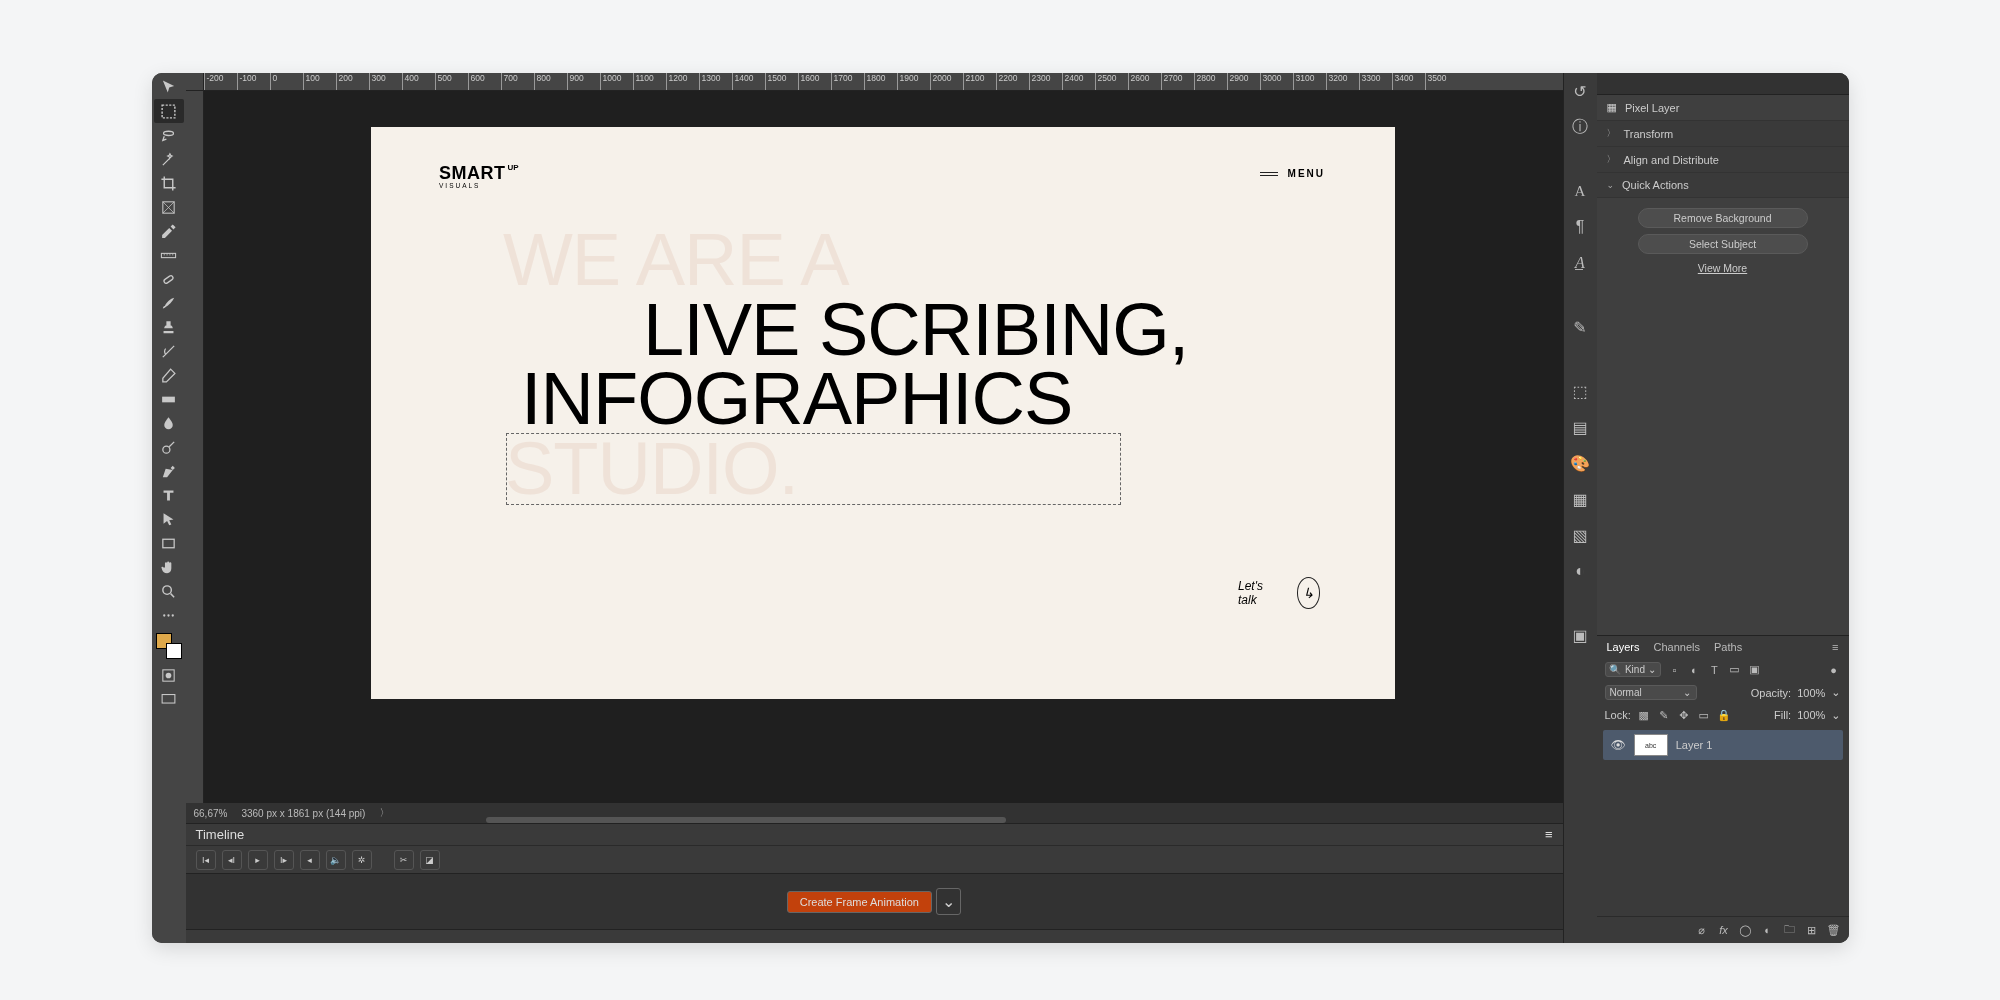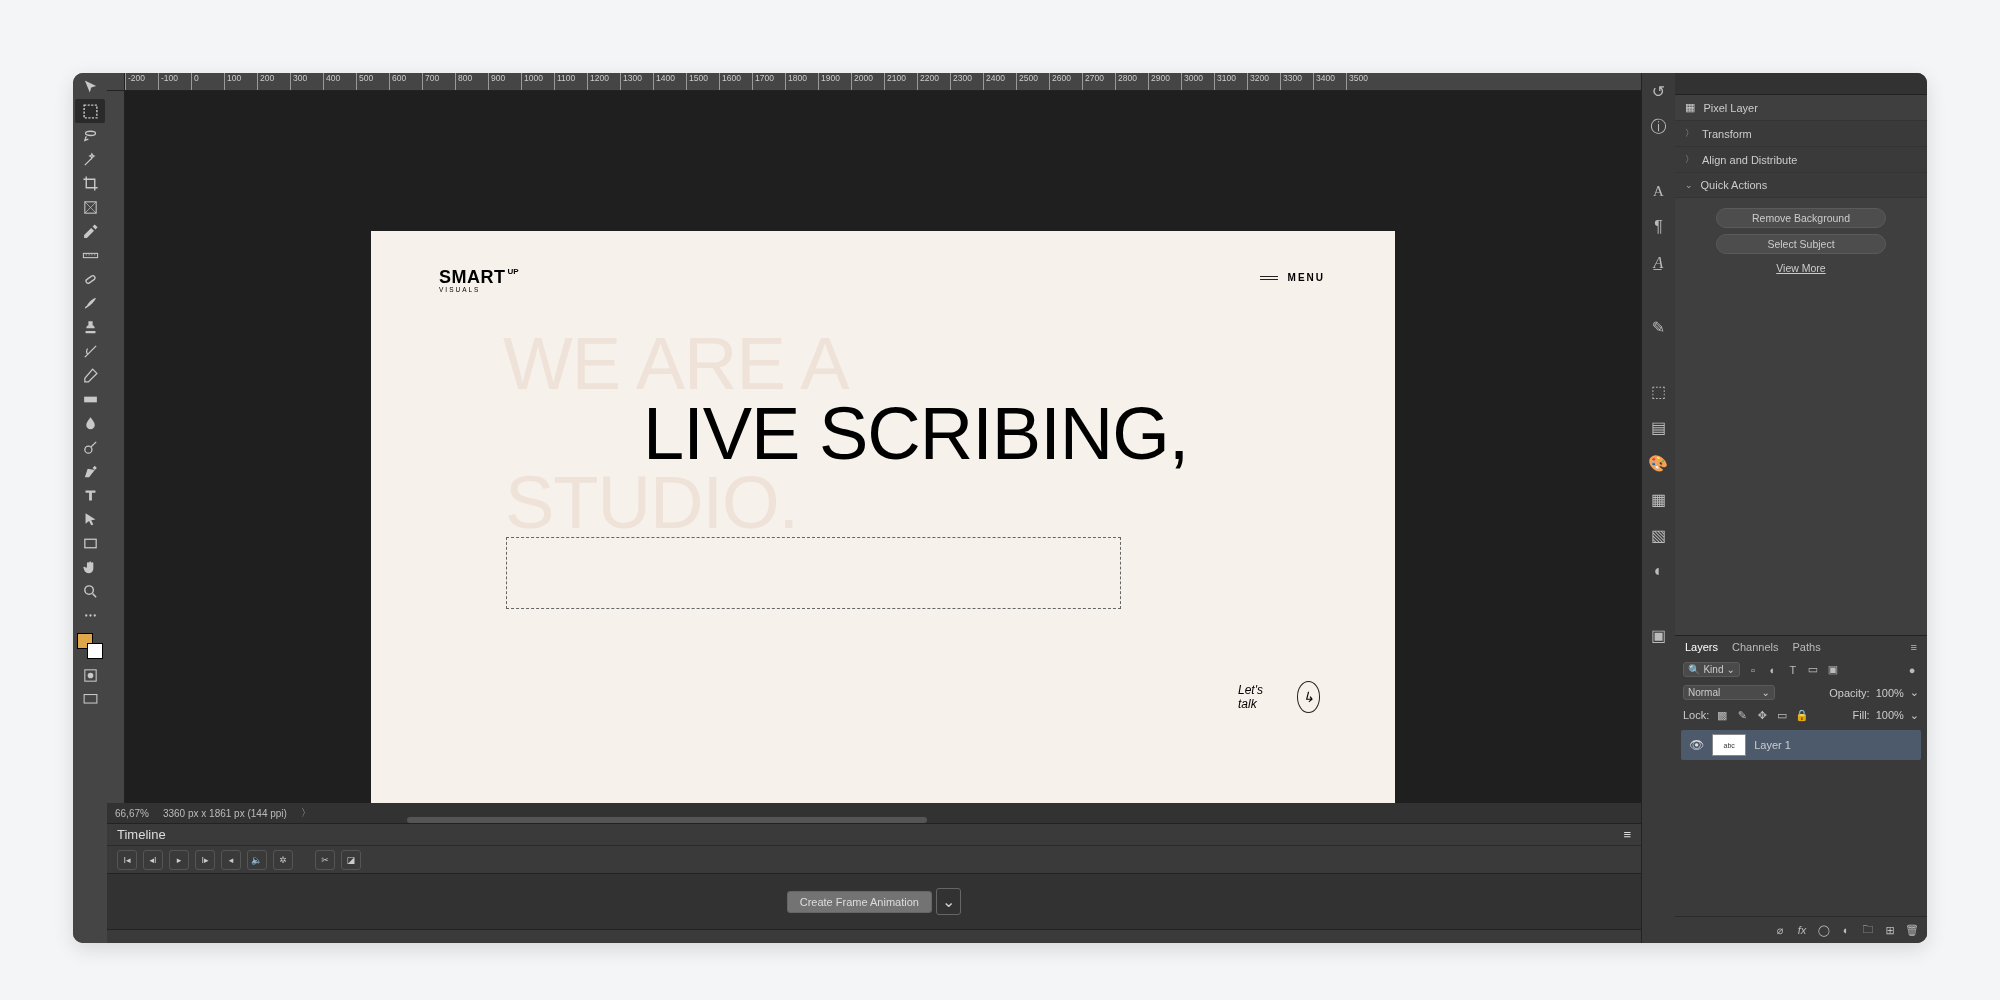--- a/index.html
+++ b/index.html
@@ -1,34 +1,34 @@
 <!DOCTYPE html>
 <html><head>
 <meta charset="utf-8">
 <style>
 *{box-sizing:border-box;margin:0;padding:0;font-family:-apple-system,BlinkMacSystemFont,"Segoe UI",Arial,sans-serif;}
 body{background:#f4f5f6;width:2000px;height:1000px;overflow:hidden;display:flex;align-items:center;justify-content:center;}
-.window{width:1854px;height:870px;background:#3a3a3a;border-radius:10px;overflow:hidden;display:flex;box-shadow:0 6px 20px rgba(0,0,0,.12);margin-top:16px;}
+.window{width:1697px;height:870px;background:#3a3a3a;border-radius:10px;overflow:hidden;display:flex;box-shadow:0 6px 20px rgba(0,0,0,.12);margin-top:16px;}
 
 .toolbar{width:34px;background:#454545;display:flex;flex-direction:column;align-items:center;padding-top:2px;flex:none;}
 .tool{width:30px;height:24px;display:flex;align-items:center;justify-content:center;cursor:pointer;border-radius:2px;margin-bottom:0px;}
 .tool.sel{background:#2a2a2a;}
 .tool svg{width:17px;height:17px;fill:#c8c8c8;}
 .swatches{margin-top:6px;position:relative;width:26px;height:26px;}
 .swatches .fg{position:absolute;top:0;left:0;width:16px;height:16px;background:#dea84a;border:1px solid #000;}
 .swatches .bg{position:absolute;bottom:0;right:0;width:16px;height:16px;background:#fff;border:1px solid #000;}
 
 .center{flex:1;display:flex;flex-direction:column;background:#2c2c2c;}
 .ruler-h{height:18px;background:#454545;border-bottom:1px solid #222;position:relative;overflow:hidden;font-size:8px;color:#bbb;}
 .ruler-h .corner{position:absolute;left:0;top:0;width:18px;height:18px;background:#454545;border-right:1px solid #222;}
 .ticks{position:absolute;left:18px;top:0;right:0;height:18px;white-space:nowrap;}
 .tick{display:inline-block;width:33px;border-left:1px solid #999;height:18px;font-size:8.5px;color:#ccc;padding-left:2px;line-height:10px;}
 .canvas-wrap{flex:1;display:flex;}
 .ruler-v{width:18px;background:#454545;border-right:1px solid #222;}
-.viewport{flex:1;background:#1f1f1f;display:flex;align-items:flex-end;justify-content:center;overflow:hidden;position:relative;}
+.viewport{flex:1;background:#1f1f1f;display:flex;align-items:flex-start;justify-content:center;overflow:hidden;position:relative;}
 .artboard{width:1024px;height:572px;background:#f6f1ea;margin-top:36px;position:relative;font-family:"Helvetica Neue",Arial,sans-serif;}
 .logo{position:absolute;top:36px;left:68px;}
 .logo .w1{font-size:18px;font-weight:800;letter-spacing:.5px;}
 .logo .w2{font-size:8px;font-weight:700;vertical-align:top;margin-left:2px;}
 .logo .w3{font-size:6.5px;letter-spacing:2px;display:block;margin-top:-2px;}
 .menu{position:absolute;top:41px;right:70px;font-size:10px;letter-spacing:2px;font-weight:600;}
 .menu::before{content:"";display:inline-block;vertical-align:middle;width:18px;height:1px;background:#222;box-shadow:0 3px 0 #222;margin-right:10px;position:relative;top:-2px;}
 .hero{position:absolute;top:98px;left:132px;}
 .hero .faded{color:#efe2d8;}
 .hline{font-size:74px;line-height:.94;font-weight:500;letter-spacing:-1px;}
@@ -40,21 +40,21 @@
 .selection{position:absolute;border:1px dashed #666;pointer-events:none;top:306px;left:135px;width:615px;height:72px;}
 .cta{position:absolute;top:352px;left:735px;display:flex;align-items:center;gap:25px;font-style:italic;}
 .cta span{font-size:12px;}
 .cta .circ{width:32px;height:32px;border:1px solid #222;border-radius:50%;display:flex;align-items:center;justify-content:center;font-size:14px;}
 
 .statusbar{height:20px;background:#323232;color:#bbb;font-size:10px;padding:3px 8px;display:flex;gap:14px;align-items:center;}
 .timeline-hdr{height:22px;background:#3a3a3a;color:#ddd;font-size:13px;padding:4px 10px;border-top:1px solid #222;display:flex;justify-content:space-between;align-items:center;}
 .timeline-ctrl{height:28px;background:#3a3a3a;display:flex;align-items:center;gap:6px;padding:0 10px;border-top:1px solid #2a2a2a;}
 .tbtn{width:20px;height:20px;border:1px solid #555;border-radius:3px;display:flex;align-items:center;justify-content:center;color:#ccc;font-size:9px;cursor:pointer;}
 .frame-create{height:56px;background:#323232;display:flex;align-items:center;justify-content:center;border-top:1px solid #222;}
-.frame-create button{background:#737373;border:1px solid #666;color:#ddd;font-size:11px;padding:4px 12px;border-radius:3px;cursor:pointer;}
+.frame-create button{background:#c2410c;border:1px solid #666;color:#ddd;font-size:11px;padding:4px 12px;border-radius:3px;cursor:pointer;}
 .frame-create .chev{margin-left:4px;border:1px solid #666;padding:3px 5px;border-radius:3px;color:#ccc;}
 .bottom-strip{height:14px;background:#3a3a3a;border-top:1px solid #222;}
 .hscroll{position:absolute;bottom:0;left:300px;width:520px;height:6px;background:#555;border-radius:3px;}
 
 .sidestrip{width:34px;background:#3a3a3a;display:flex;flex-direction:column;align-items:center;padding-top:8px;gap:16px;flex:none;border-left:1px solid #222;}
 .sidestrip .sicon{width:20px;height:20px;color:#bbb;display:flex;align-items:center;justify-content:center;cursor:pointer;}
 .sidestrip .sep{height:12px;}
 
 .props{width:252px;background:#3f3f3f;color:#ccc;font-size:11px;display:flex;flex-direction:column;flex:none;}
 .props .tabrow{height:22px;background:#323232;border-bottom:1px solid #222;}
@@ -232,20 +232,21 @@
       <div class="viewport">
         <div class="artboard">
           <div class="logo">
             <span class="w1">SMART</span><span class="w2">UP</span>
             <span class="w3">VISUALS</span>
           </div>
           <div class="menu">MENU</div>
           <div class="hero">
             <div class="hline faded l1">WE ARE A</div>
             <div class="hline l2">LIVE SCRIBING,</div>
+            <div class="hline l4">INFOGRAPHICS</div>
             <div class="hline faded l5">STUDIO.</div>
             <div class="cta">
               <span>Let's talk</span>
               <span class="circ">↳</span>
             </div>
           </div>
           <div class="selection"></div>
         </div>
       </div>
     </div>

